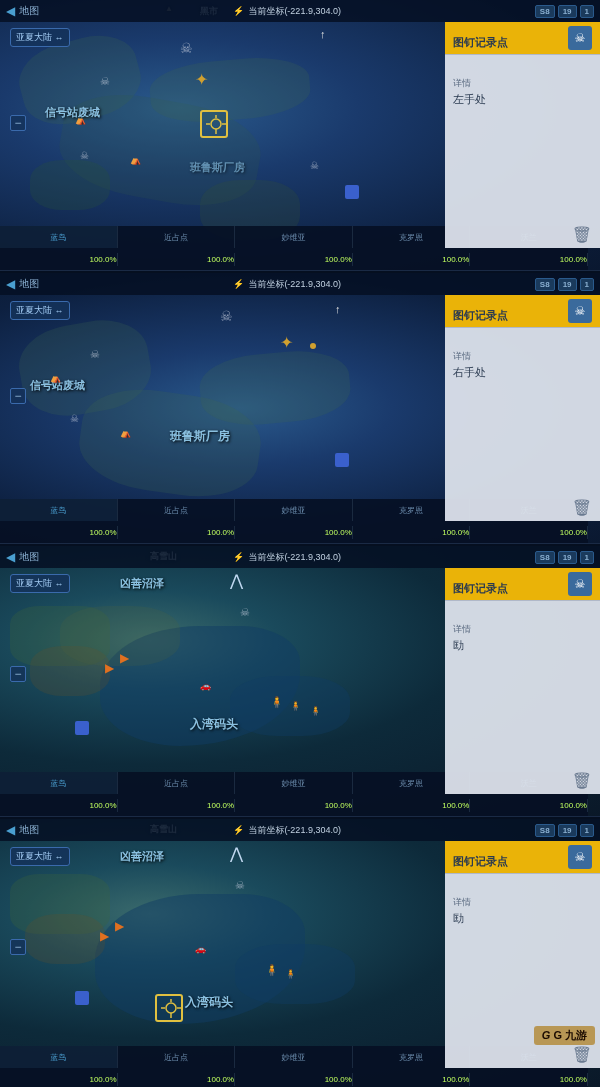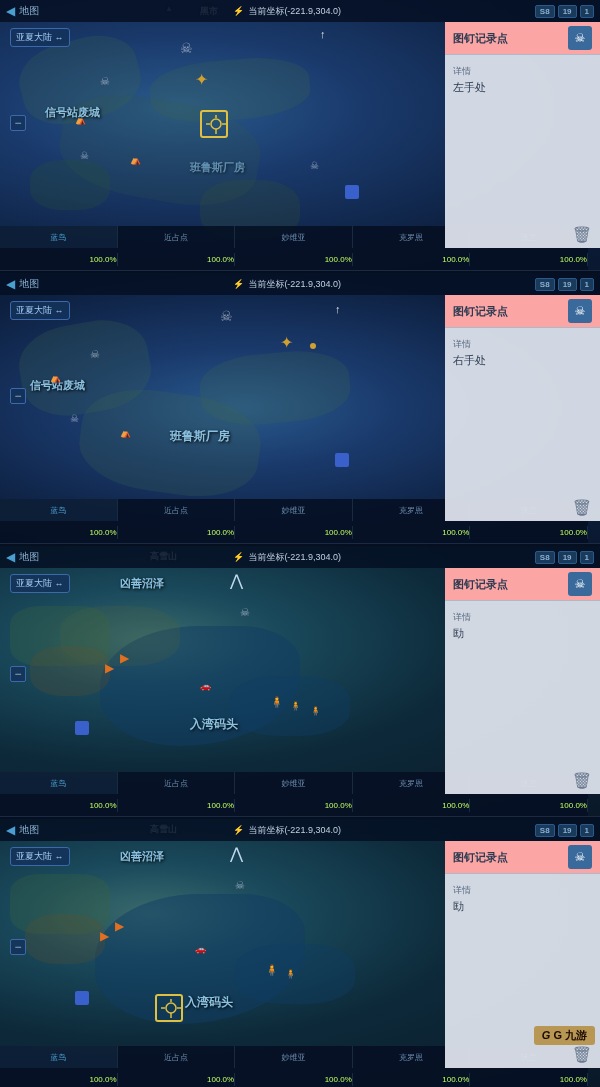--- a/index.html
+++ b/index.html
@@ -135,24 +135,24 @@
       right: 0;
       width: 155px;
       background: rgba(220, 225, 235, 0.95);
       height: calc(100% - 44px);
       z-index: 20;
       display: flex;
       flex-direction: column;
     }
 
     .side-panel-header {
-      background: #fca5a5;
+      background: #eab308;
       padding: 4px 8px;
       display: flex;
-      align-items: center;
+      align-items: flex-end;
       justify-content: space-between;
       border-bottom: 1px solid #b0b8c8;
     }
 
     .side-panel-title {
       font-size: 11px;
       color: #2a3a50;
       font-weight: bold;
     }
 
@@ -170,21 +170,21 @@
     }
 
     .side-panel-body {
       flex: 1;
       padding: 4px 8px;
     }
 
     .detail-label {
       font-size: 9px;
       color: #5a6a80;
-      margin-top: 6px;
+      margin-top: 18px;
     }
 
     .detail-value {
       font-size: 11px;
       color: #2a3a50;
       margin-top: 2px;
     }
 
     .delete-btn {
       position: absolute;

